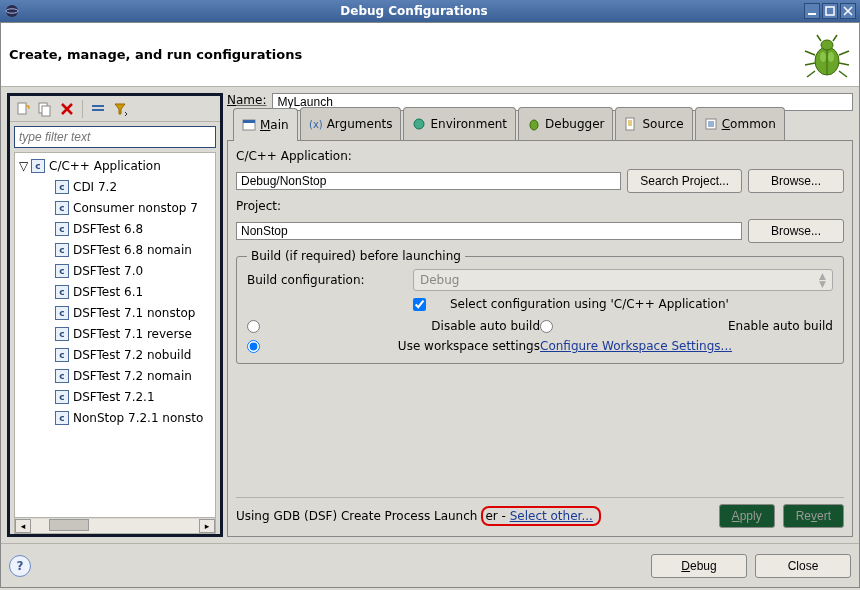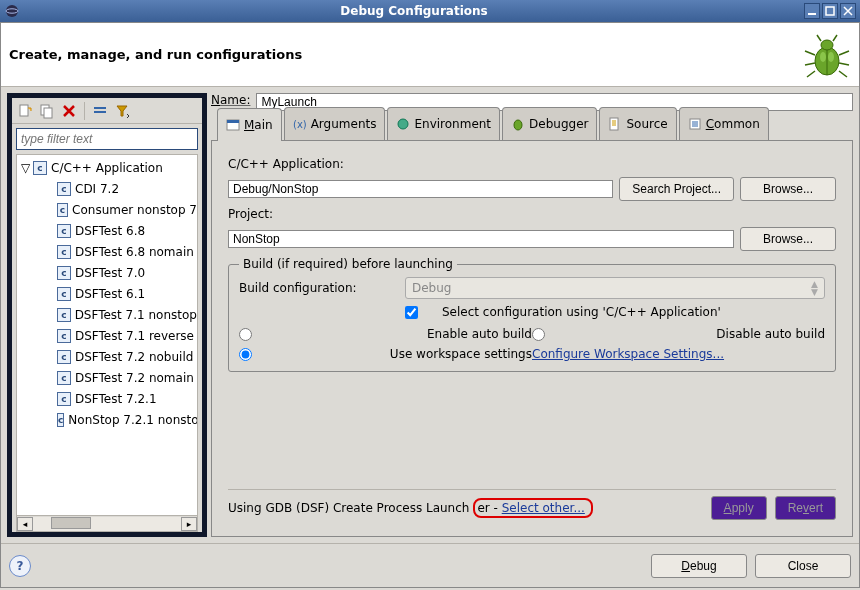--- a/index.html
+++ b/index.html
@@ -51,24 +51,24 @@
   .bug-icon { width: 48px; height: 48px; }
   
   .main-area {
     flex: 1;
     display: flex;
     padding: 6px;
     gap: 4px;
     min-height: 0;
   }
   .left-panel {
-    width: 200px;
+    width: 216px;
     display: flex;
     flex-direction: column;
-    border: 5px solid #0f172a;
+    border: 3px solid #0f172a;
   }
   .toolbar-row {
     height: 26px;
     background: #dcdad5;
     display: flex;
     align-items: center;
     padding: 0 4px;
     gap: 4px;
     border-bottom: 1px solid #b5b2ab;
   }
@@ -157,30 +157,30 @@
     border-radius: 4px 4px 0 0;
     font-size:12px;
     position:relative;
   }
   .tab.active { background:#dcdad5; height:26px; margin-bottom:-1px; }
   .tab .tab-ico { width:14px; height:14px; }
   .tab-content {
     flex:1;
     border:1px solid #888; border-top:none;
     background:#dcdad5;
-    padding: 16px;
+    padding: 8px;
     display:flex; flex-direction:column; gap:6px;
     overflow:hidden;
   }
   .row { display:flex; align-items:center; gap:6px; }
   .btn {
     height:24px; padding:0 12px; border:1px solid #888; background:#ece9e3;
     border-radius:3px; font-size:12px;
   }
-  .btn:disabled, .btn.disabled { color:#999; background:#4c1d95;}
+  .btn:disabled, .btn.disabled { color:#999; background:#14532d;}
   .btn.primary { font-weight:normal; }
   fieldset {
     border:1px solid #888; border-radius:3px;
     padding: 6px 10px 10px 10px; margin:0;
   }
   legend { padding:0 4px; }
   .grid2 { display:grid; grid-template-columns: 1fr 1fr; row-gap:6px; align-items:center; }
   .radio, .check { display:flex; align-items:center; gap:24px;justify-content:space-between; }
   input[type=radio], input[type=checkbox] { margin:0; }
   .link { color:#1a3a9a; text-decoration:underline; cursor:pointer; }
@@ -444,25 +444,25 @@
             <div class="row" style="margin-bottom:8px;">
               <span style="width:160px"></span>
               <label class="check">
                 <input type="checkbox" checked="" style="">
                 <span>Select configuration using 'C/C++ Application'</span>
               </label>
             </div>
             <div class="grid2">
               <label class="radio">
                 <input type="radio" name="autobuild" style="">
-                <span>Enable auto build</span>
+                <span>Disable auto build</span>
               </label>
               <label class="radio">
                 <input type="radio" name="autobuild" style="">
-                <span>Disable auto build</span>
+                <span>Enable auto build</span>
               </label>
               <label class="radio">
                 <input type="radio" name="autobuild" checked="" style="">
                 <span>Use workspace settings</span>
               </label>
               <a class="link">Configure Workspace Settings...</a>
             </div>
           </fieldset>
 
           <div style="flex:1"></div>

